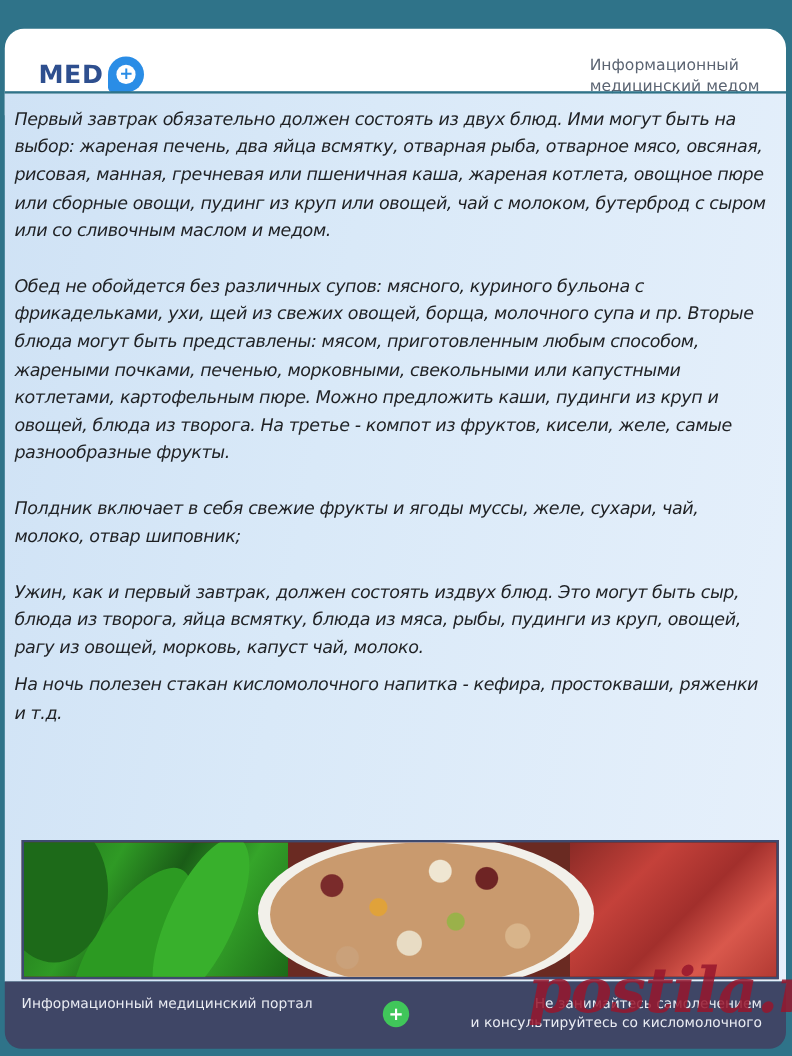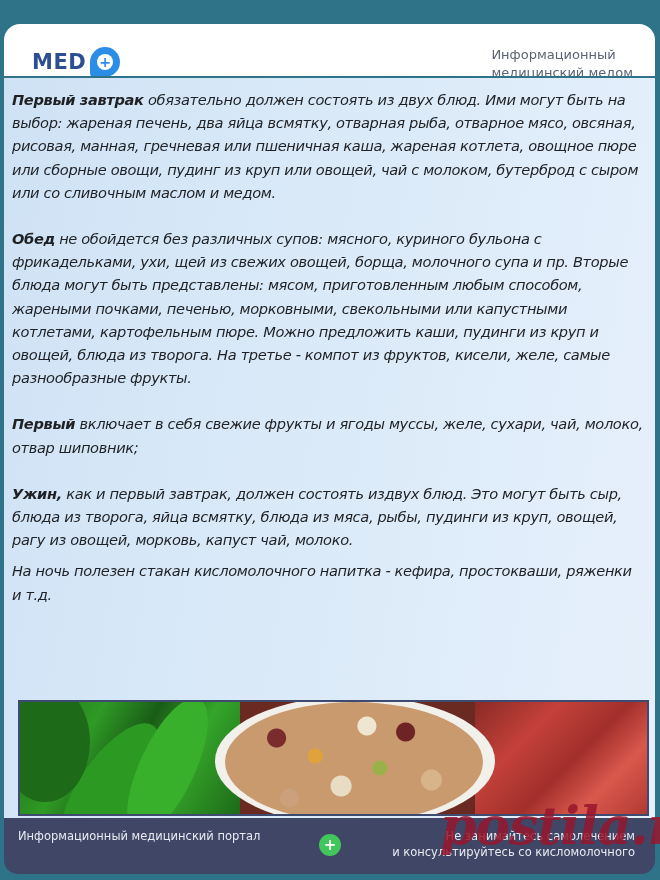--- a/index.html
+++ b/index.html
@@ -53,21 +53,21 @@
     border-top: 2px solid #2f7389;
   }
   .text {
     position: absolute; left: 8px; top: 10px; width: 632px;
     font-family: "DejaVu Sans", sans-serif; font-style: italic;
     font-size: 14.6px; line-height: 23.2px; color: #1f2124;
     letter-spacing: -0.35px;
   }
   .text p { margin: 0 0 23px 0; }
   .text p.tight { margin-bottom: 8px; }
-  .text b { font-style: italic; font-weight: bold; }
+  .text b { font-style: italic; font-weight: normal; }
   .photo {
     position: absolute; left: 14px; top: 622px; width: 627px; height: 112px;
     border: 2px solid #3e4a6f; overflow: hidden; background: #6a2a22;
   }
   .photo-greens {
     position: absolute; left: 0; top: 0; width: 220px; height: 112px;
     background: linear-gradient(120deg, #1e6b1a 0%, #2f9a25 30%, #1a5c17 50%, #35a52a 70%, #1c6a18 100%);
   }
   .pod { position: absolute; border-radius: 50%; background: #3aac2d; }
   .photo-bowl {
@@ -133,21 +133,21 @@
     <div class="header-tagline">
       <div>Информационный</div>
       <div>медицинский медом</div>
     </div>
   </div>
 
   <div class="content">
     <div class="text">
       <p><b>Первый завтрак</b><span> обязательно должен состоять из двух блюд. Ими могут быть на выбор: жареная печень, два яйца всмятку, отварная рыба, отварное мясо, овсяная, рисовая, манная, гречневая или пшеничная каша, жареная котлета, овощное пюре или сборные овощи, пудинг из круп или овощей, чай с молоком, бутерброд с сыром или со сливочным маслом и медом.</span></p>
       <p><b>Обед</b><span> не обойдется без различных супов: мясного, куриного бульона с фрикадельками, ухи, щей из свежих овощей, борща, молочного супа и пр. Вторые блюда могут быть представлены: мясом, приготовленным любым способом, жареными почками, печенью, морковными, свекольными или капустными котлетами, картофельным пюре. Можно предложить каши, пудинги из круп и овощей, блюда из творога. На третье - компот из фруктов, кисели, желе, самые разнообразные фрукты.</span></p>
-      <p><b>Первый</b><span> включает в себя свежие фрукты и ягоды муссы, желе, сухари, чай, молоко, отвар шиповник;</span></p>
+      <p><b>Полдник</b><span> включает в себя свежие фрукты и ягоды муссы, желе, сухари, чай, молоко, отвар шиповник;</span></p>
       <p class="tight"><b>Ужин,</b><span> как и первый завтрак, должен состоять издвух блюд. Это могут быть сыр, блюда из творога, яйца всмятку, блюда из мяса, рыбы, пудинги из круп, овощей, рагу из овощей, морковь, капуст чай, молоко.</span></p>
       <p><span>На ночь полезен стакан кисломолочного напитка - кефира, простокваши, ряженки и т.д.</span></p>
     </div>
 
     <div class="photo">
       <div class="photo-greens">
         <div class="pod" style="left:60px;top:10px;width:60px;height:150px;transform:rotate(35deg);background:#2c9a22;"></div>
         <div class="pod" style="left:120px;top:-10px;width:55px;height:150px;transform:rotate(25deg);background:#38b02c;"></div>
         <div class="pod" style="left:-20px;top:-20px;width:90px;height:120px;background:#1d6a19;"></div>
       </div>

